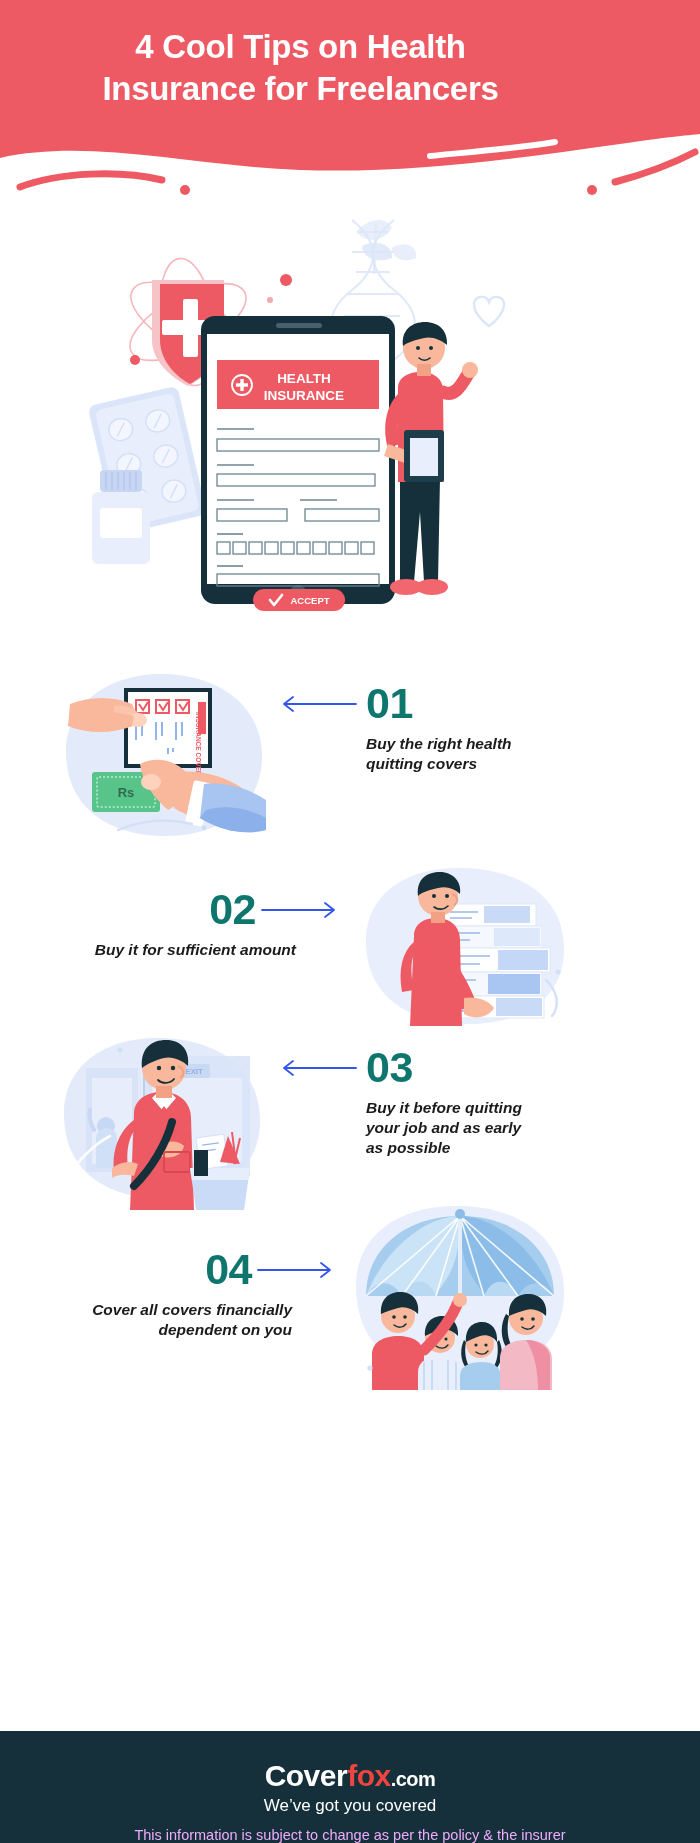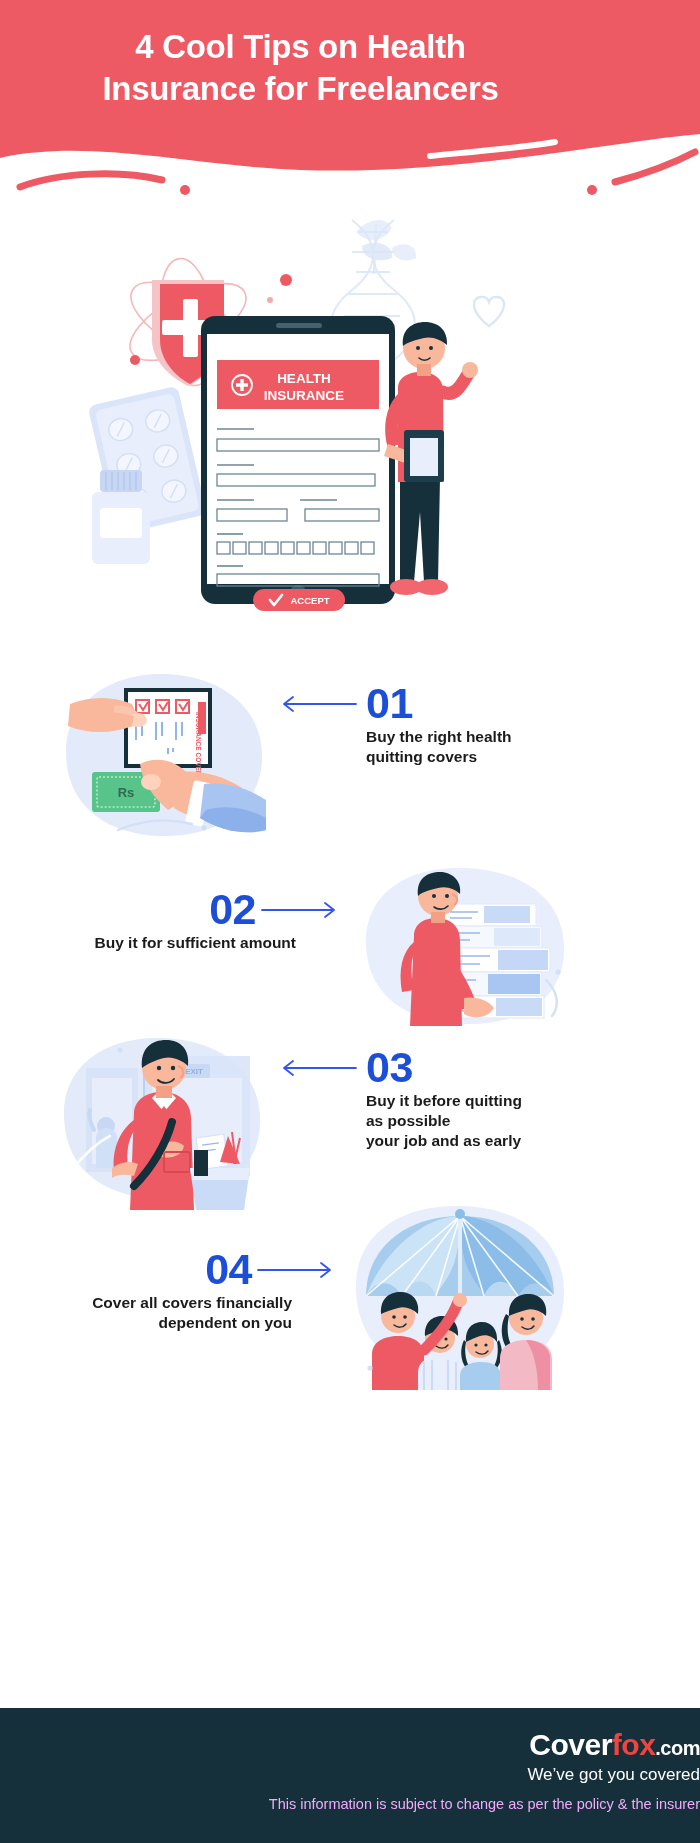--- a/index.html
+++ b/index.html
@@ -61,46 +61,47 @@
   .tip-art {
     position: absolute;
     top: 0;
   }
   .tip-text {
     position: absolute;
   }
   .tip-num {
     font-size: 43px;
     font-weight: bold;
-    color: #1d4ed8;
+    color: #0f766e;
     line-height: 1;
     letter-spacing: -0.5px;
   }
   .tip-label {
     font-size: 15.5px;
     font-weight: bold;
     color: #1b1b1b;
     line-height: 1.28;
-    margin-top: 2px;
+    margin-top: 9px;
+    font-style: italic;
   }
   .tip-right .tip-head { display: flex; align-items: center; gap: 0; }
   .tip-left  .tip-head { display: flex; align-items: center; justify-content: flex-end; }
   .tip-left .tip-label { text-align: right; }
   .arrow { display: block; }
 
   
   .footer {
     position: absolute;
     left: 0; bottom: 0;
     width: 700px;
-    height: 135px;
+    height: 112px;
     background: #15303a;
     color: #ffffff;
-    text-align: right;
-    padding-top: 20px;
+    text-align: center;
+    padding-top: 28px;
   }
   .logo {
     font-size: 30px;
     font-weight: bold;
     letter-spacing: -0.5px;
     line-height: 1.1;
   }
   .logo .lo-cover { color: #ffffff; }
   .logo .lo-fox   { color: #f0453e; }
   .logo .lo-com   { color: #ffffff; font-size: 20px; }
@@ -450,22 +451,22 @@
     </div>
     <div class="tip-text" style="left:278px;top:26px;width:380px;">
       <div class="tip-head">
         <svg class="arrow" width="80" height="20" viewBox="0 0 80 20">
           <path d="M78,10 L6,10 M6,10 L15,3 M6,10 L15,17" stroke="#3355ee" stroke-width="1.8" fill="none" stroke-linecap="round" stroke-linejoin="round"></path>
         </svg>
         <span class="tip-num" style="margin-left:8px;">03</span>
       </div>
       <div class="tip-label" style="margin-left:88px;">
         <div>Buy it before quitting</div>
+        <div>your job and as early</div>
         <div>as possible</div>
-        <div>your job and as early</div>
       </div>
     </div>
   </div>
 
   <div class="tip tip-left" style="top:1190px;height:200px;">
     <div class="tip-art" style="left:340px;">
       <svg width="240" height="200" viewBox="0 0 240 200">
         <path d="M16,96 C16,40 66,14 122,16 C184,18 226,52 224,106 C222,162 172,190 114,188 C56,186 16,154 16,96 Z" fill="#e8eefc"></path>
 
         <g>

